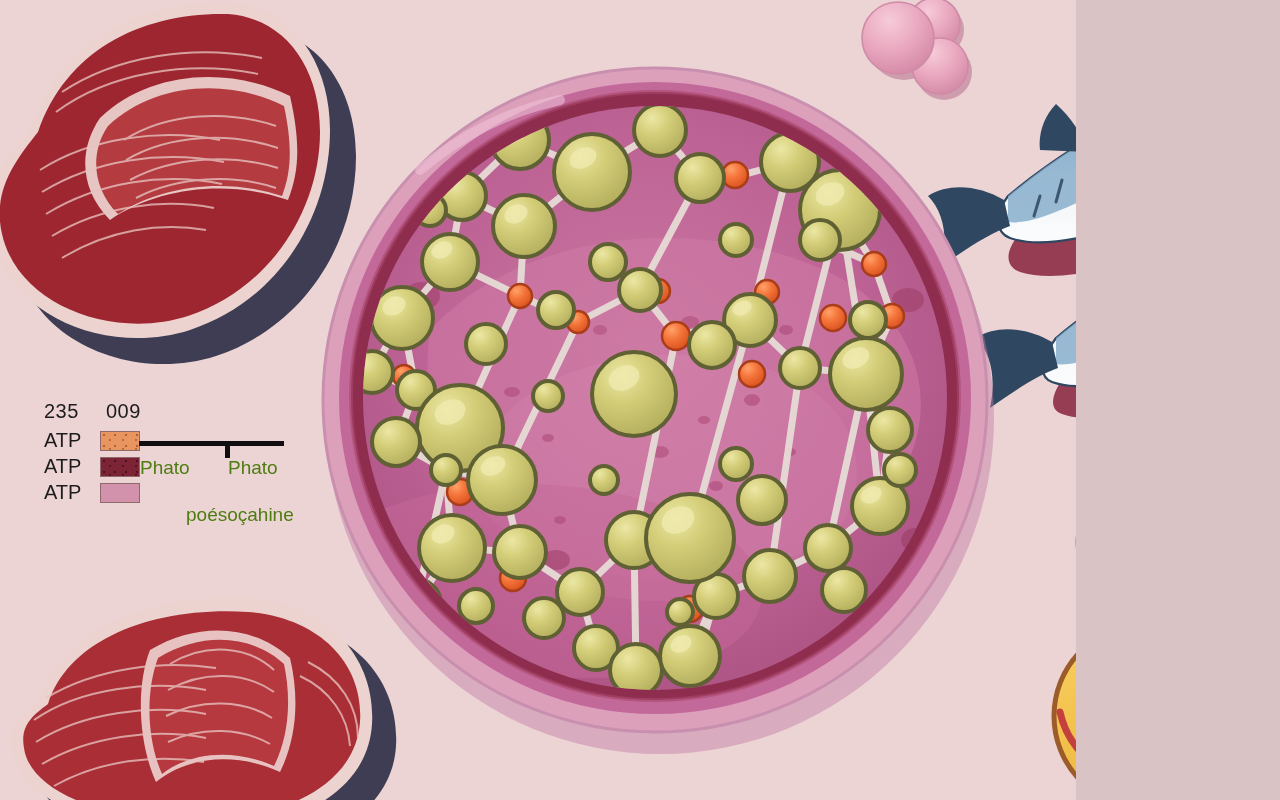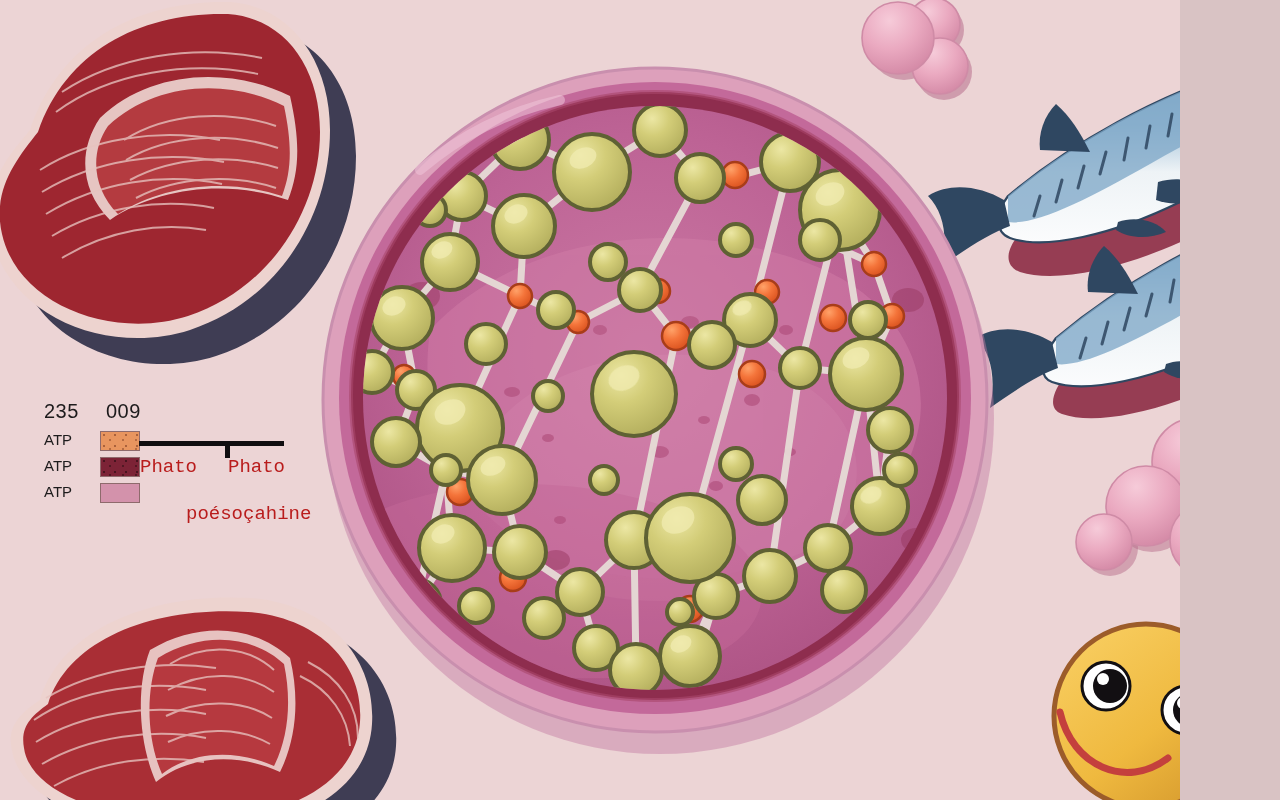--- a/index.html
+++ b/index.html
@@ -6,21 +6,21 @@
   html, body {
     margin: 0;
     padding: 0;
     background: #d9c3c4;
   }
   body {
     font-family: "Liberation Sans", sans-serif;
   }
   #stage {
     position: relative;
-    width: 1180px;
+    width: 1076px;
     height: 800px;
     overflow: hidden;
     background: #ecd4d5;
   }
   #art {
     position: absolute;
     left: 0;
     top: 0;
     width: 1280px;
     height: 800px;
@@ -53,21 +53,21 @@
   }
   .lg-row-0 { top: 29px; }
   .lg-row-1 { top: 55px; }
   .lg-row-2 { top: 81px; }
 
   .lg-label {
     position: absolute;
     left: 0;
     top: 0;
     width: 52px;
-    font-size: 15px;
+    font-size: 20px;
     color: #1d1b1c;
     line-height: 22px;
   }
   .lg-swatch {
     position: absolute;
     left: 56px;
     top: 2px;
     width: 40px;
     height: 20px;
     border: 1px solid #8e6a6c;
@@ -101,25 +101,24 @@
   }
   #scalebar .tick {
     position: absolute;
     left: 86px; top: 4px;
     width: 5px; height: 13px;
     background: #100e10;
   }
 
   .cap {
     position: absolute;
-    color: #b91c1c;
+    color: #4d7c0f;
     font-size: 19px;
     line-height: 21px;
     white-space: nowrap;
-    font-family: Liberation Mono, monospace;
   }
   .cap-left  { left: 140px; top: 457px; }
   .cap-right { left: 228px; top: 457px; }
   .cap-sub   { left: 186px; top: 504px; }
 </style>
 </head>
 <body>
 
 <div id="stage">
 

